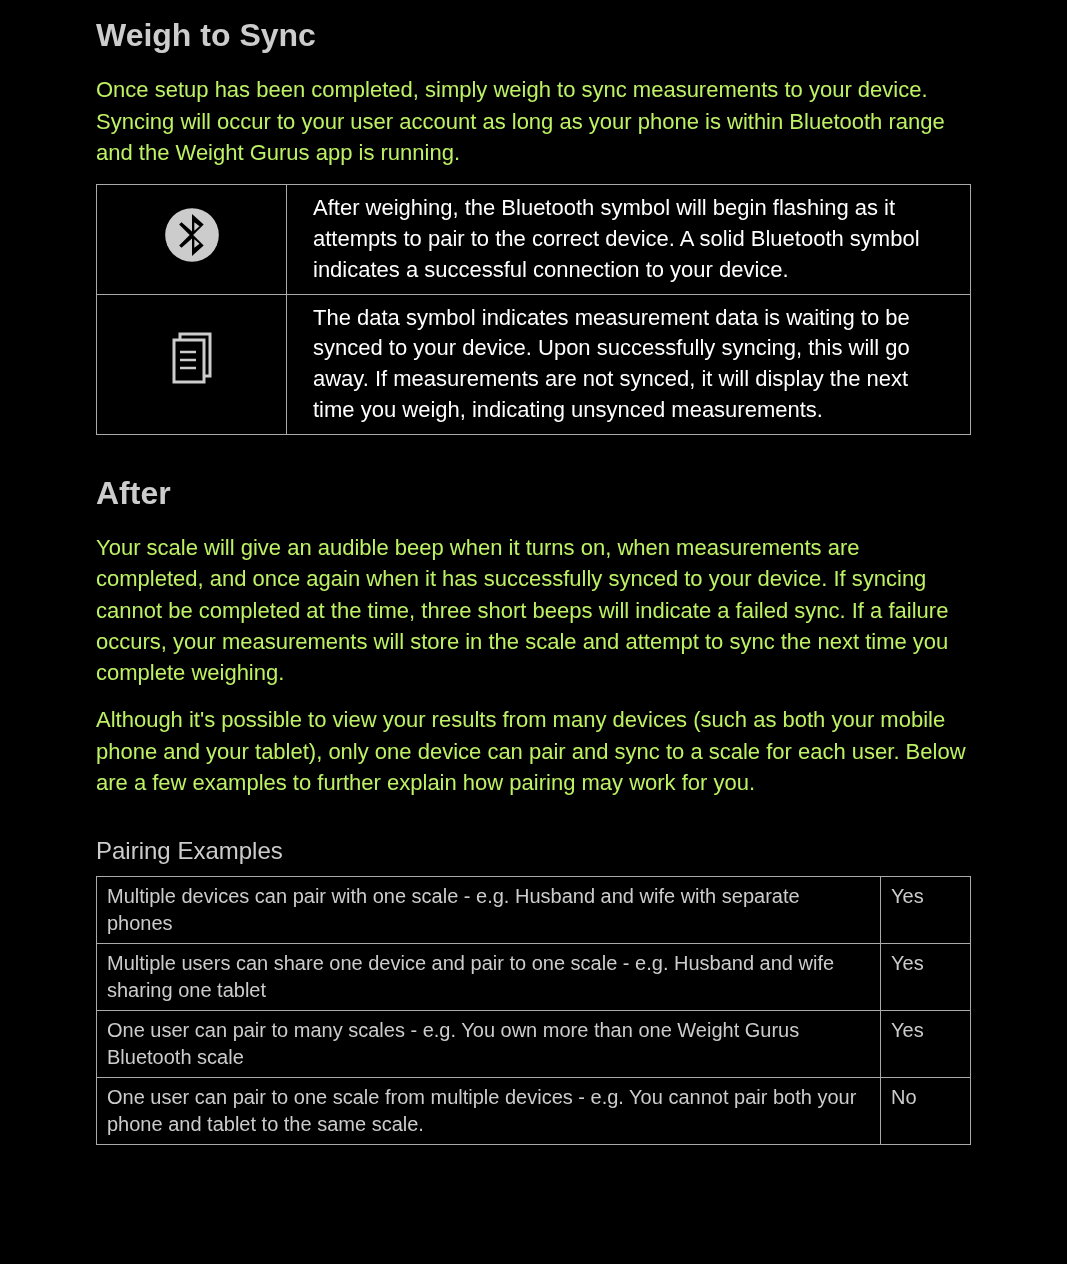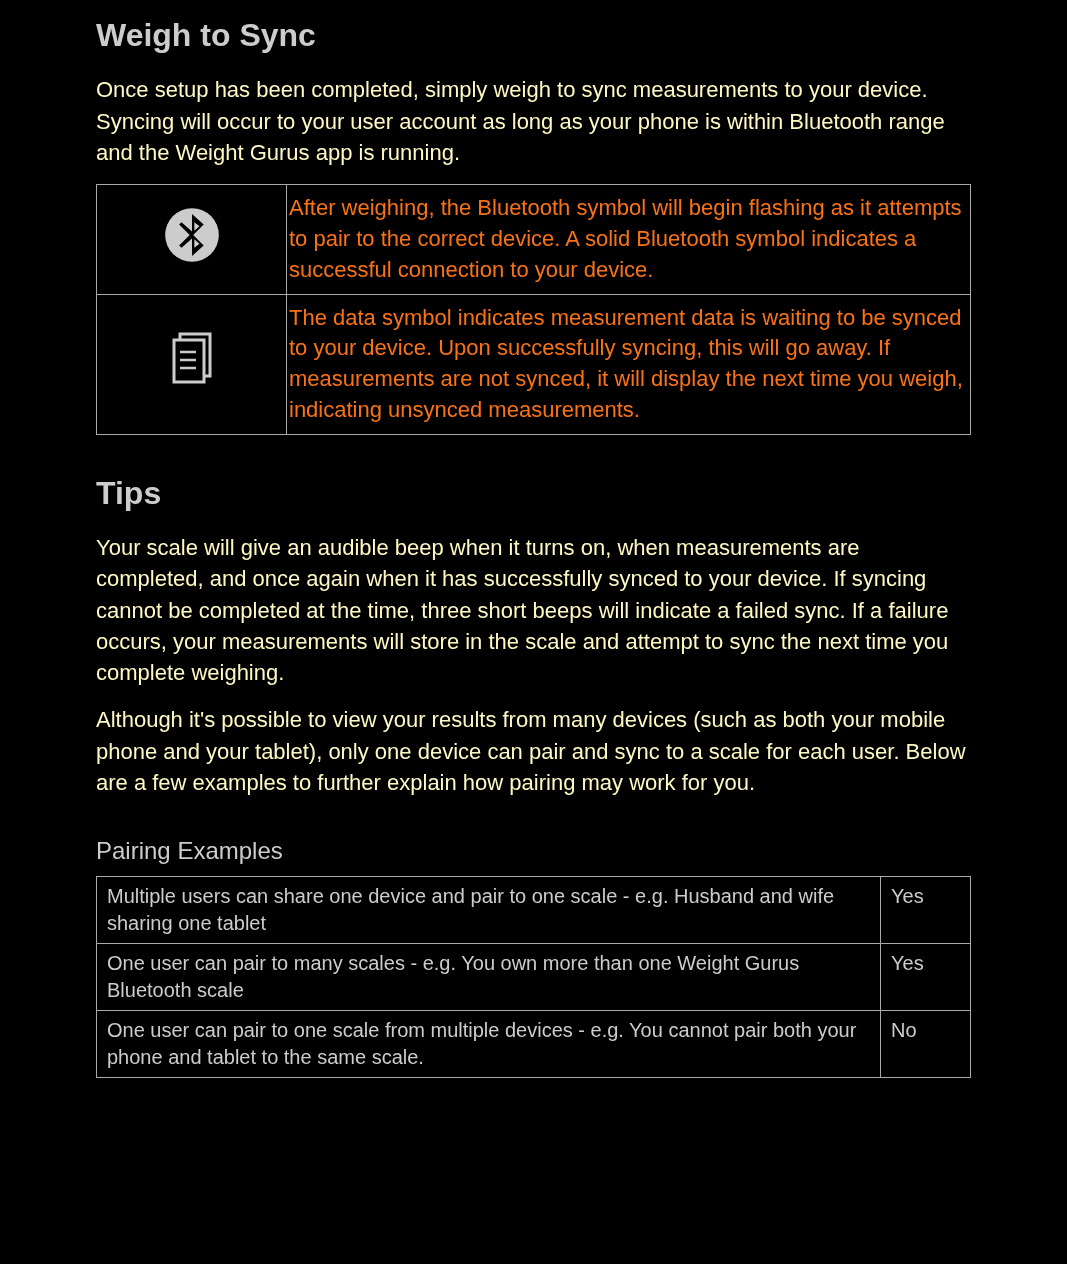--- a/index.html
+++ b/index.html
@@ -19,32 +19,32 @@
       margin-bottom: 16px;
     }
     h2.subheading {
       font-size: 24px;
       font-weight: 400;
       color: #ccc;
       margin-top: 36px;
       margin-bottom: 8px;
     }
     p.body {
-      color: #fef9c3;
+      color: #bef264;
       margin-bottom: 16px;
     }
     table {
       width: 100%;
       border-collapse: collapse;
     }
     table.icon-table td {
       border: 1.5px solid #aaa;
-      padding: 8px 2px;
+      padding: 8px 26px;
       vertical-align: middle;
-      color: #f97316;
+      color: #ffffff;
       font-size: 22px;
       line-height: 1.4;
     }
     table.icon-table td.icon-cell {
       width: 190px;
       text-align: center;
       vertical-align: middle;
     }
     table.pairing-table td {
       border: 1.5px solid #aaa;
@@ -88,27 +88,31 @@
           <line x1="12" y1="30" x2="28" y2="30" stroke="#ccc" stroke-width="2.5"></line>
           <line x1="12" y1="38" x2="28" y2="38" stroke="#ccc" stroke-width="2.5"></line>
         </svg>
       </span>
     </td>
     <td>The data symbol indicates measurement data is waiting to be synced to your device.  Upon successfully syncing, this will go away.  If measurements are not synced, it will display the next time you weigh, indicating unsynced measurements.</td>
   </tr>
 </tbody>
   </table>
 
-<h1 style="margin-top:36px;">Tips</h1>
+<h1 style="margin-top:36px;">After</h1>
 <p class="body">Your scale will give an audible beep when it turns on, when measurements are completed, and once again when it has successfully synced to your device.  If syncing cannot be completed at the time, three short beeps will indicate a failed sync.  If a failure occurs, your measurements will store in the scale and attempt to sync the next time you complete weighing.</p>
 <p class="body">Although it's possible to view your results from many devices (such as both your mobile phone and your tablet), only one device can pair and sync to a scale for each user.  Below are a few examples to further explain how pairing may work for you.</p>
 
 <h2 class="subheading">Pairing Examples</h2>
 <table class="pairing-table">
   <tbody>
+      <tr>
+    <td>Multiple devices can pair with one scale  - e.g. Husband and wife with separate phones</td>
+    <td class="answer">Yes</td>
+  </tr>
   <tr>
     <td>Multiple users can share one device and pair to one scale - e.g. Husband and wife sharing one tablet</td>
     <td class="answer">Yes</td>
   </tr>
   <tr>
     <td>One user can pair to many scales - e.g. You own more than one Weight Gurus Bluetooth scale</td>
     <td class="answer">Yes</td>
   </tr>
   <tr>
     <td>One user can pair to one scale from multiple devices - e.g. You cannot pair both your phone and tablet to the same scale.</td>

